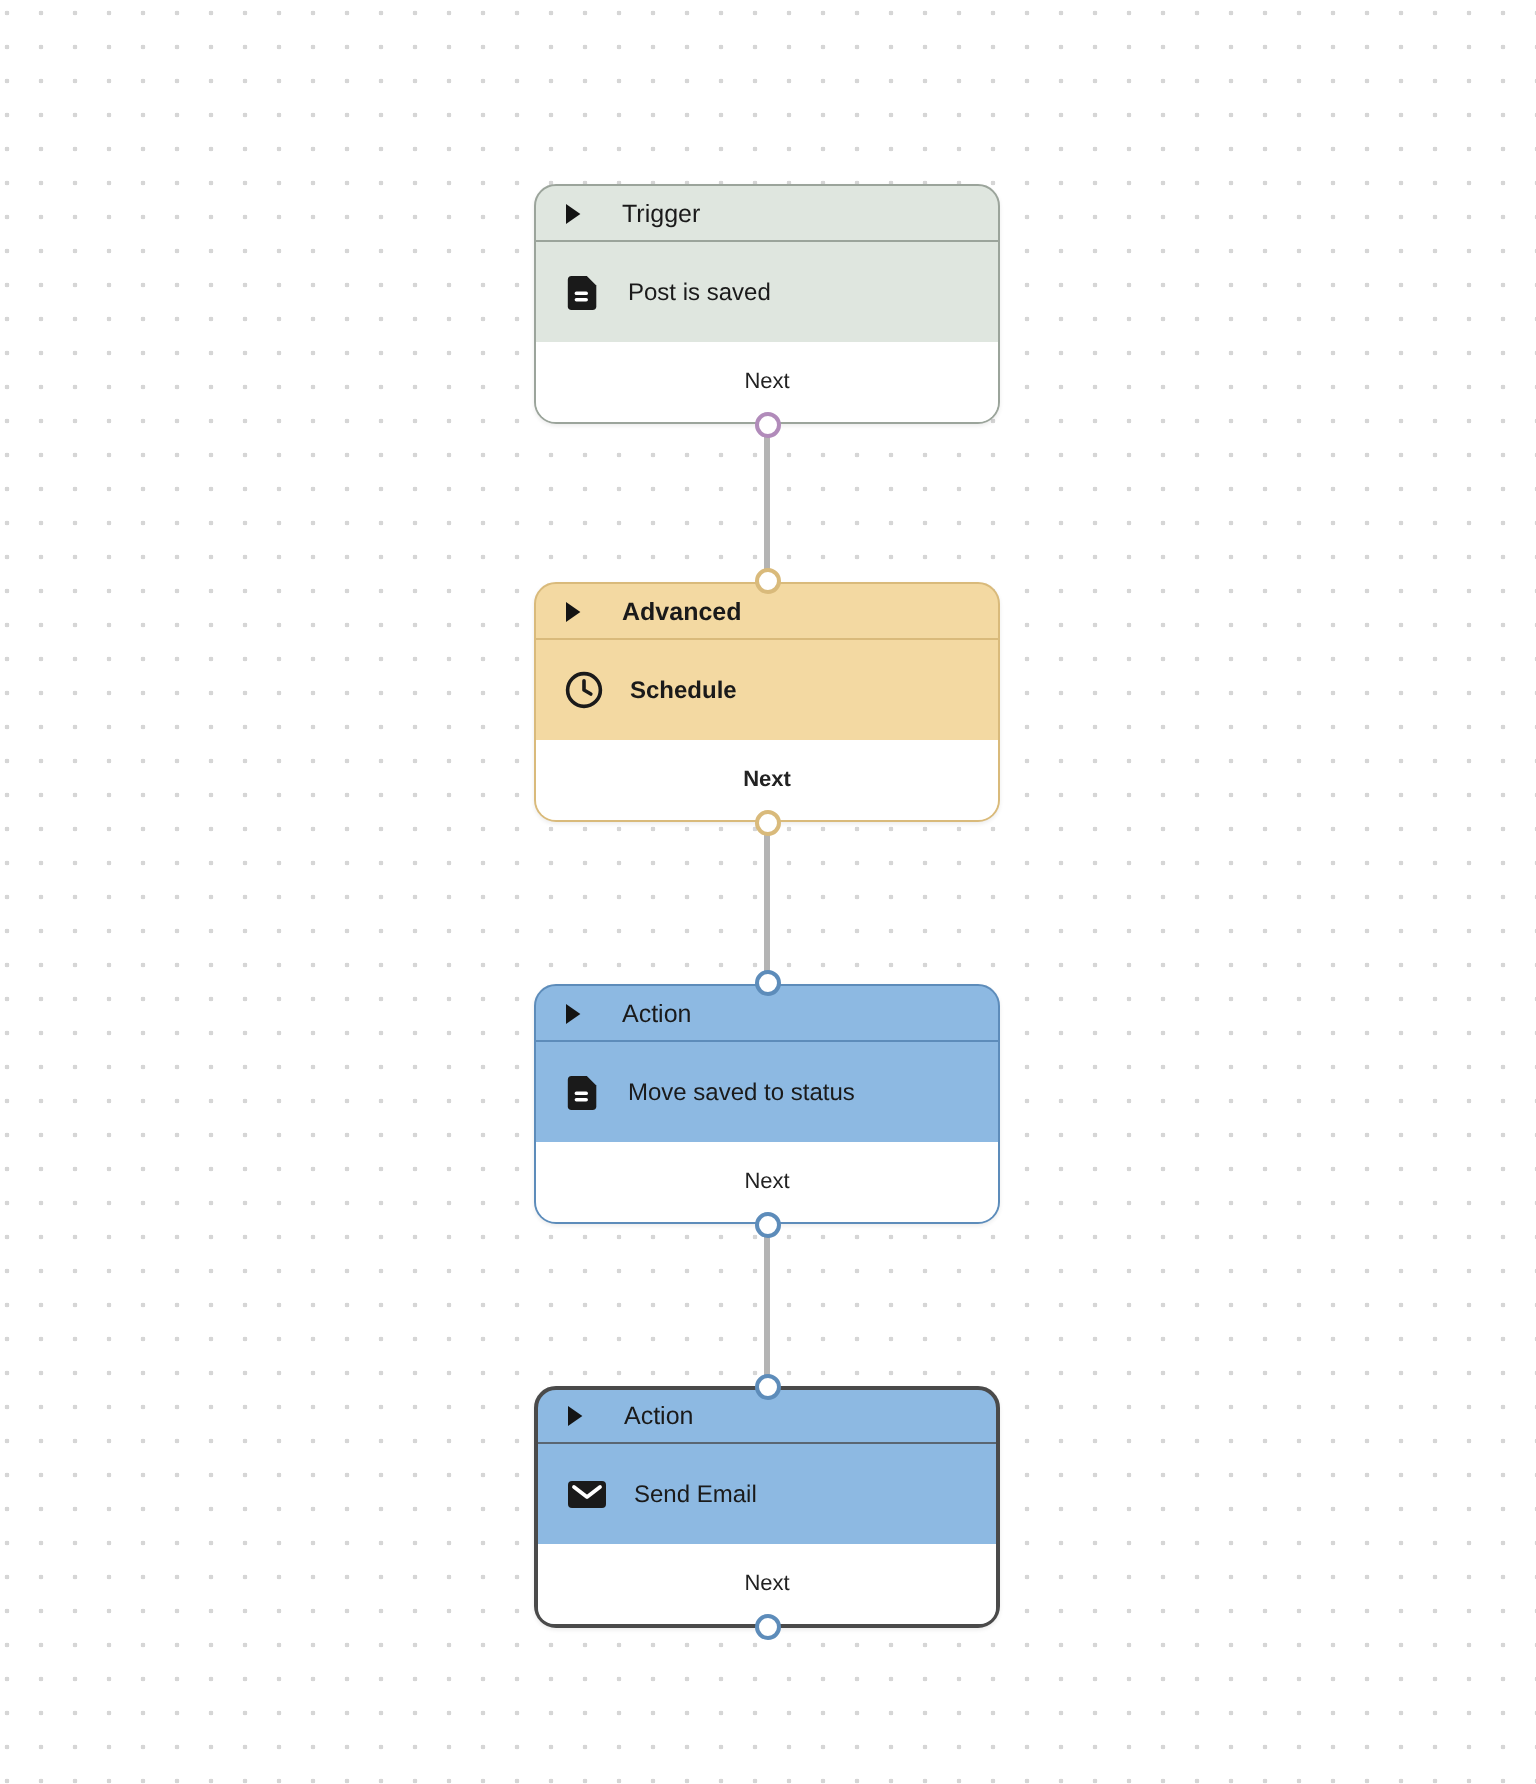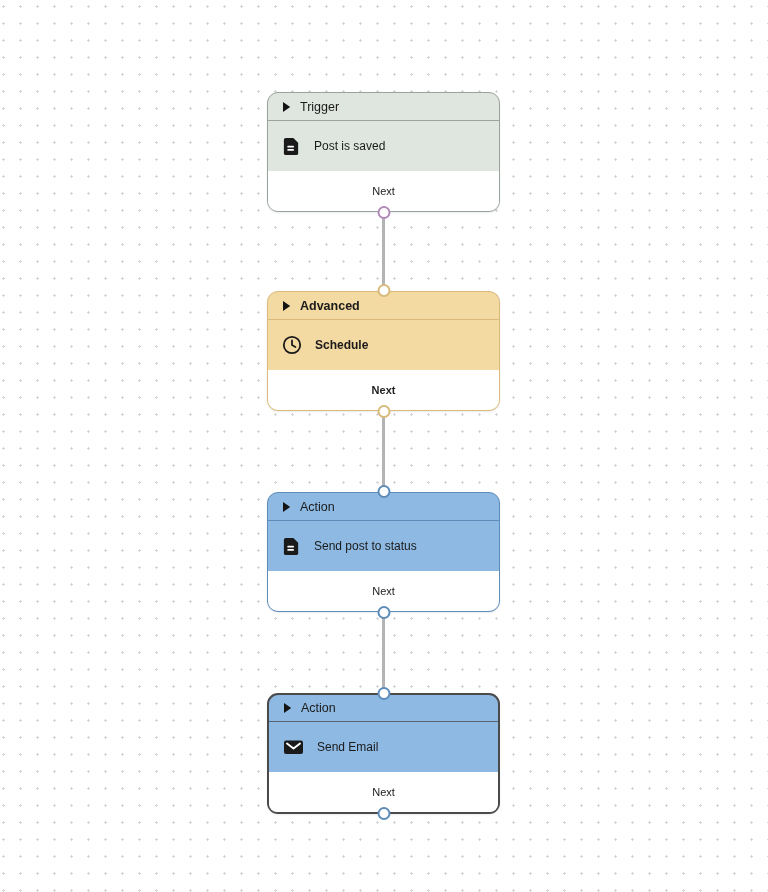--- a/index.html
+++ b/index.html
@@ -35,21 +35,21 @@
     z-index: 2;
     color: #1a1a1a;
     box-shadow: 0 1px 2px rgba(0,0,0,0.08);
   }
   .node.selected {
     border-width: 2px;
   }
   .node-header {
     display: flex;
     align-items: center;
-    gap: 9px;
+    gap: 20px;
     height: 27px;
     padding: 0 14px;
     border-bottom: 1px solid var(--divider);
     font-size: 12.5px;
   }
   .node.selected .node-header { height: 26px; }
   .tri { display: flex; align-items: center; }
   .node-body {
     display: flex;
     align-items: center;
@@ -152,21 +152,21 @@
       <span>Action</span>
     </div>
     <div class="node-body">
       <span class="node-icon">
         <svg width="19" height="19" viewBox="0 0 20 20">
           <path d="M4 1h8l5 5v11a2 2 0 0 1-2 2H4a2 2 0 0 1-2-2V3a2 2 0 0 1 2-2z" fill="#1a1a1a"></path>
           <rect x="5.6" y="9.2" width="7" height="1.9" rx="0.9" fill="#ffffff"></rect>
           <rect x="5.6" y="12.6" width="7" height="1.9" rx="0.9" fill="#ffffff"></rect>
         </svg>
       </span>
-      <span>Send post to status</span>
+      <span>Move saved to status</span>
     </div>
     <div class="node-footer">
       <span>Next</span>
     </div>
     <div class="port port-in"></div>
     <div class="port port-out"></div>
   </div>
 
   <div class="node selected" style="top: 693px; --fill: #8db9e2; --border: #4a4a4a; --divider: #5a6672; --port: #5d8cba;">
     <div class="node-header">

